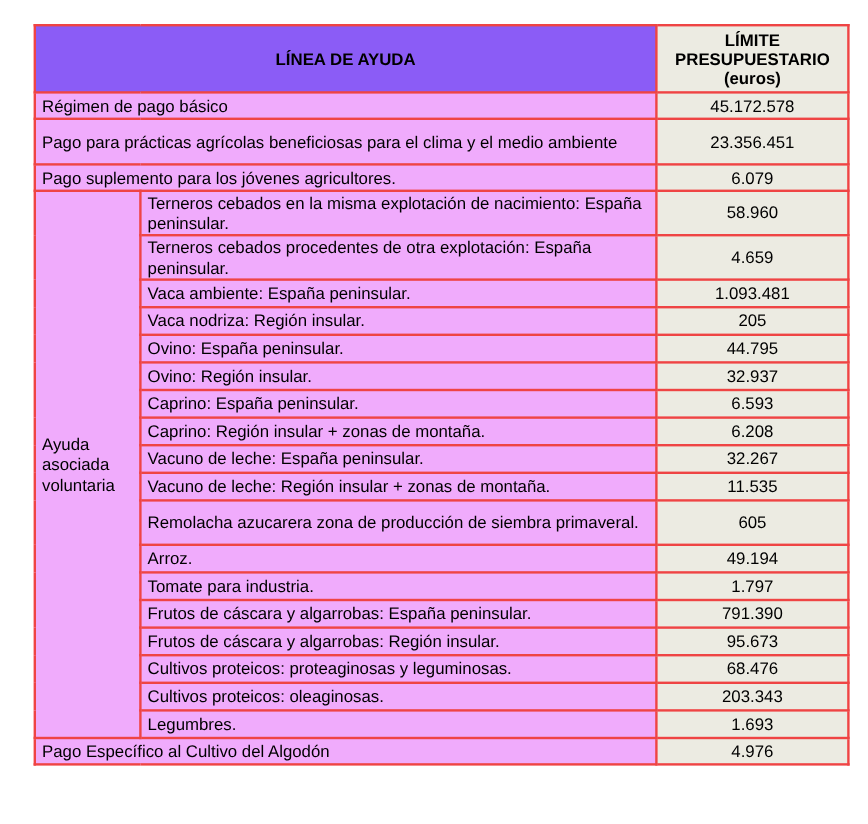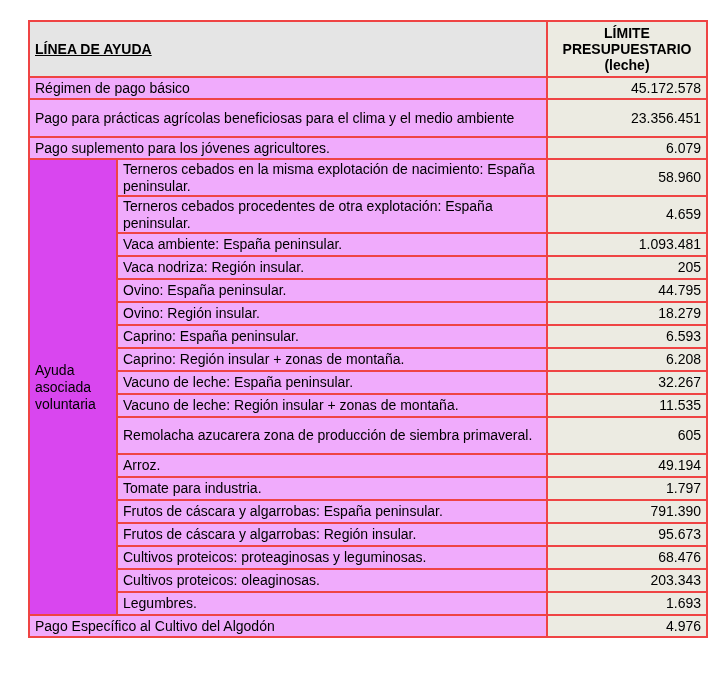--- a/index.html
+++ b/index.html
@@ -2,41 +2,41 @@
 <html><head>
 <meta charset="utf-8">
 <style>
   html, body { margin: 0; padding: 0; background: #ffffff; }
   body { width: 723px; height: 687px; position: relative; overflow: hidden;
          font-family: "Liberation Sans", sans-serif; color: #000; }
   table.budget { position: absolute; left: 28px; top: 20px; width: 680px;
          border-collapse: collapse; font-size: 14px; line-height: 17px; }
   table.budget td, table.budget th { border: 2px solid #ef4444; padding: 0 5px; vertical-align: middle; }
   table.budget { border: 2px solid #404040; }
-  th.hdr-line { font-weight: bold; text-align: left; height: 54px; background: #e5e5e5; text-decoration: underline; }
+  th.hdr-line { font-weight: bold; text-align: center; height: 54px; background: #8b5cf6; }
   th.hdr-limit { font-weight: bold; text-align: center; background: #ecebe2; width: 148px; line-height: 16px; }
-  td.val { text-align: right; background: #ecebe2; }
+  td.val { text-align: center; background: #ecebe2; }
   td.lbl { background: #f0abfc; }
-  td.grp { background: #d946ef; vertical-align: middle; width: 76px; }
+  td.grp { background: #f0abfc; vertical-align: middle; width: 76px; }
   tr.r1 td { height: 20px; }
   tr.r2 td { height: 36px; }
   tr.s1 td { height: 21px; }
   tr.s2 td { height: 35px; }
 </style>
 </head>
 <body>
 
 <table class="budget">
   <thead>
     <tr>
       <th class="hdr-line" colspan="2">LÍNEA DE AYUDA</th>
       <th class="hdr-limit">
         <div>LÍMITE</div>
         <div>PRESUPUESTARIO</div>
-        <div>(leche)</div>
+        <div>(euros)</div>
       </th>
     </tr>
   </thead>
   <tbody>
     <tr class="r1">
       <td class="lbl" colspan="2">Régimen de pago básico</td>
       <td class="val">45.172.578</td>
     </tr>
     <tr class="r2">
       <td class="lbl" colspan="2">Pago para prácticas agrícolas beneficiosas para el clima y el medio ambiente</td>
@@ -63,21 +63,21 @@
     <tr class="s1">
       <td class="lbl">Vaca nodriza: Región insular.</td>
       <td class="val">205</td>
     </tr>
     <tr class="s1">
       <td class="lbl">Ovino: España peninsular.</td>
       <td class="val">44.795</td>
     </tr>
     <tr class="s1">
       <td class="lbl">Ovino: Región insular.</td>
-      <td class="val">18.279</td>
+      <td class="val">32.937</td>
     </tr>
     <tr class="s1">
       <td class="lbl">Caprino: España peninsular.</td>
       <td class="val">6.593</td>
     </tr>
     <tr class="s1">
       <td class="lbl">Caprino: Región insular + zonas de montaña.</td>
       <td class="val">6.208</td>
     </tr>
     <tr class="s1">

